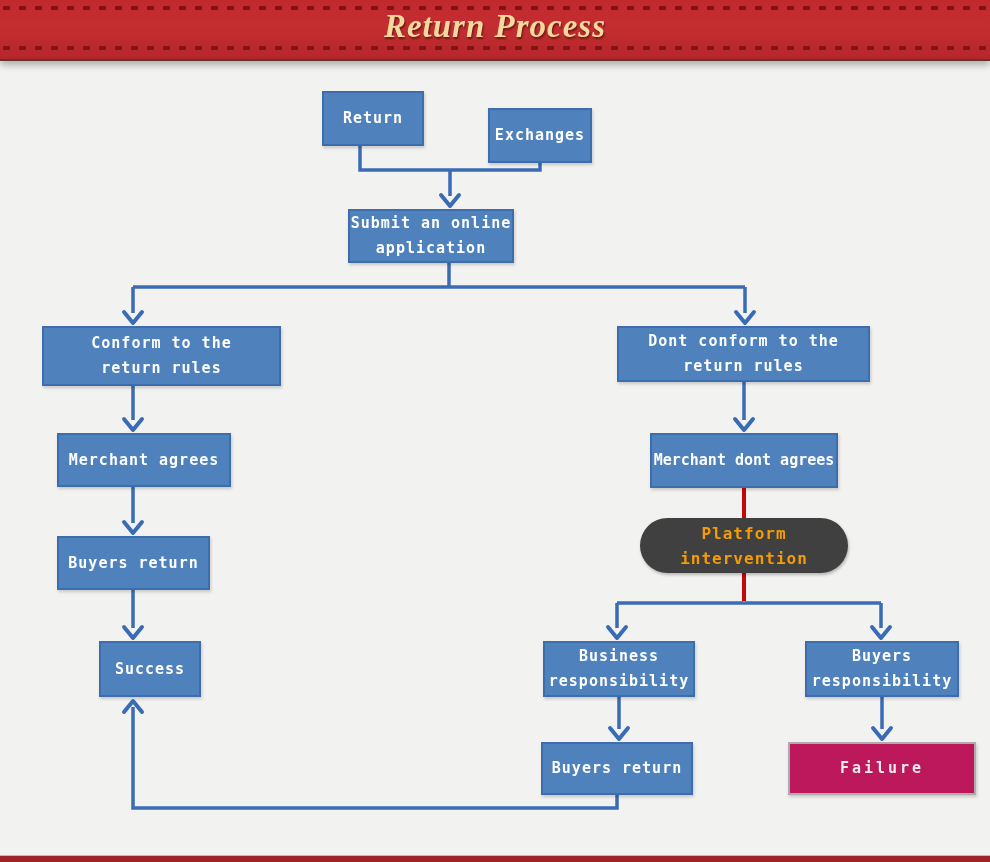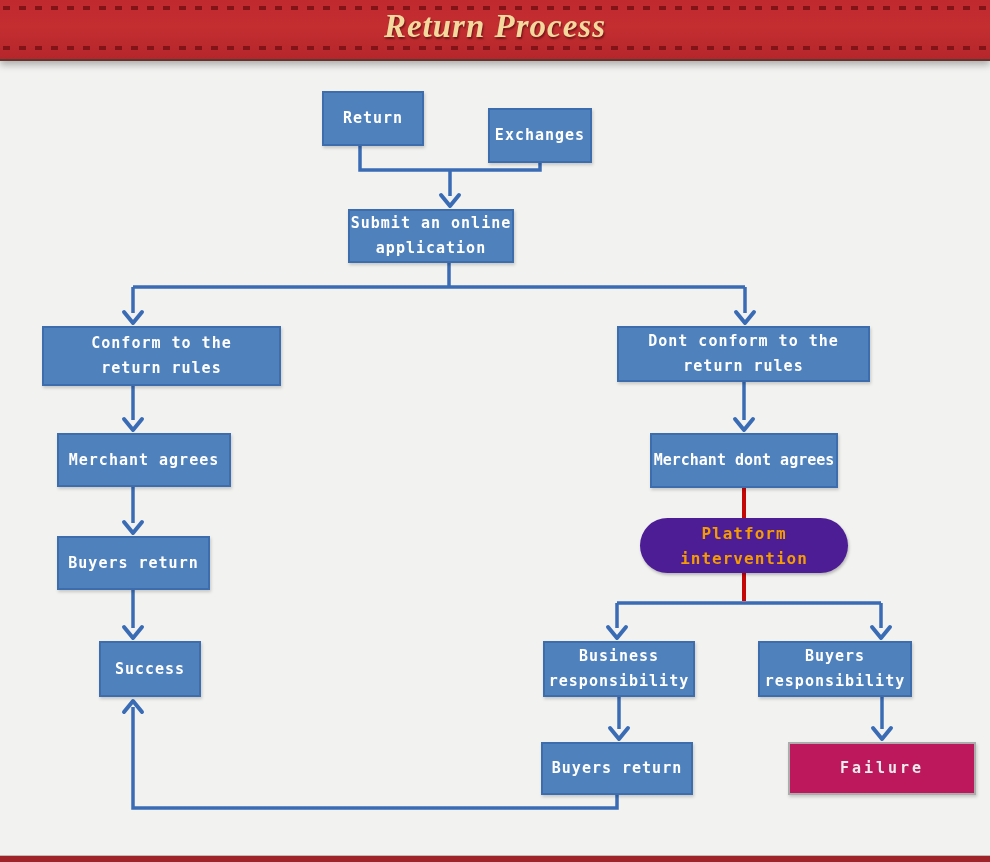--- a/index.html
+++ b/index.html
@@ -53,25 +53,25 @@
   .n-exchanges   {left:488px;top:91px; width:104px;height:55px;margin-top:17px;}
   .n-submit      {left:348px;top:209px;width:166px;height:54px;}
   .n-conform     {left:14px; top:326px;width:239px;height:60px;padding:0 18px;margin-left:28px;}
   .n-dontconform {left:617px;top:326px;width:253px;height:56px;padding:7px 10px;}
   .n-magree      {left:57px; top:433px;width:174px;height:54px;}
   .n-breturn1    {left:57px; top:536px;width:153px;height:54px;}
   .n-success     {left:83px; top:641px;width:102px;height:56px;margin-left:16px;}
   .n-mdont       {left:650px;top:433px;width:188px;height:55px;letter-spacing:0;}
   .n-oval{
     left:640px;top:518px;width:208px;height:55px;border-radius:28px;
-    background:#4c1d95;border:none;color:#f59c04;font-size:16px;
+    background:#404040;border:none;color:#f59c04;font-size:16px;
     box-shadow:1px 2px 3px rgba(0,0,0,.25);
   }
   .n-bizresp     {left:543px;top:641px;width:152px;height:56px;}
-  .n-buyresp     {left:758px;top:641px;width:154px;height:56px;}
+  .n-buyresp     {left:805px;top:641px;width:154px;height:56px;}
   .n-breturn2    {left:541px;top:742px;width:152px;height:53px;}
   .n-failure{
     left:788px;top:742px;width:188px;height:53px;
     background:#be185d;border:2px solid #acacac;color:#ececec;letter-spacing:3px;
   }
 </style>
 </head>
 <body>
 
 <header class="banner">

